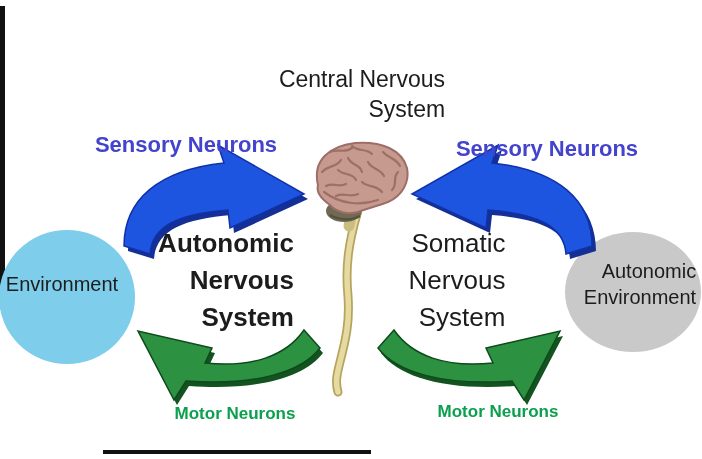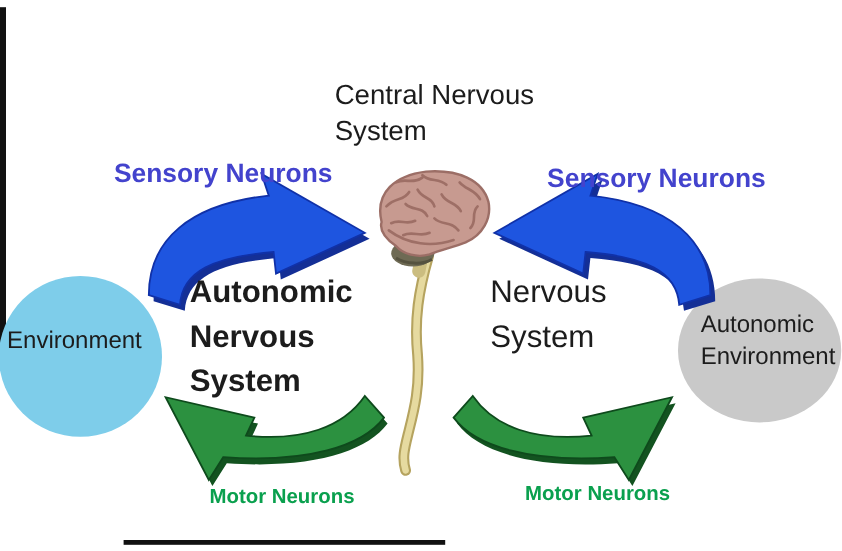--- a/index.html
+++ b/index.html
@@ -1,21 +1,21 @@
 <!DOCTYPE html>
 <html><head>
 <meta charset="utf-8">
 <style>
   html,body{margin:0;padding:0;background:#ffffff;}
   #stage{
     position:relative;width:702px;height:459px;background:#ffffff;
     font-family:"Liberation Sans", sans-serif;overflow:hidden;
   }
   #art{position:absolute;left:0;top:0;width:702px;height:459px;}
-  .txt{position:absolute;transform:translateX(-50%);text-align:left;color:#1c1c1c;white-space:nowrap;}
+  .txt{position:absolute;transform:translateX(-50%);text-align:right;color:#1c1c1c;white-space:nowrap;}
   .title{font-size:23px;line-height:30px;}
   .system{font-size:26px;line-height:37px;}
   .envtxt{font-size:20px;line-height:26px;}
   .blue-label{font-size:22px;font-weight:bold;color:#4343cd;}
   .green-label{font-size:17px;font-weight:bold;color:#0aa04e;padding-left:28px;}
 </style>
 </head>
 <body>
 
 <div id="stage">
@@ -84,20 +84,21 @@
   <div class="txt blue-label" style="left:186px;top:132px;">Sensory Neurons</div>
   <div class="txt blue-label" style="left:547px;top:136px;">Sensory Neurons</div>
 
   <div class="txt system" style="left:226px;top:225px;font-weight:bold;">
     <div>Autonomic</div>
     <div>Nervous</div>
     <div>System</div>
   </div>
 
   <div class="txt system" style="left:457px;top:225px;">
+    <div>Somatic</div>
     <div>Nervous</div>
     <div>System</div>
   </div>
 
   <div class="txt envtxt" style="left:62px;top:271px;">
     <div>Environment</div>
   </div>
 
   <div class="txt envtxt" style="left:640px;top:258px;">
     <div>Autonomic</div>

